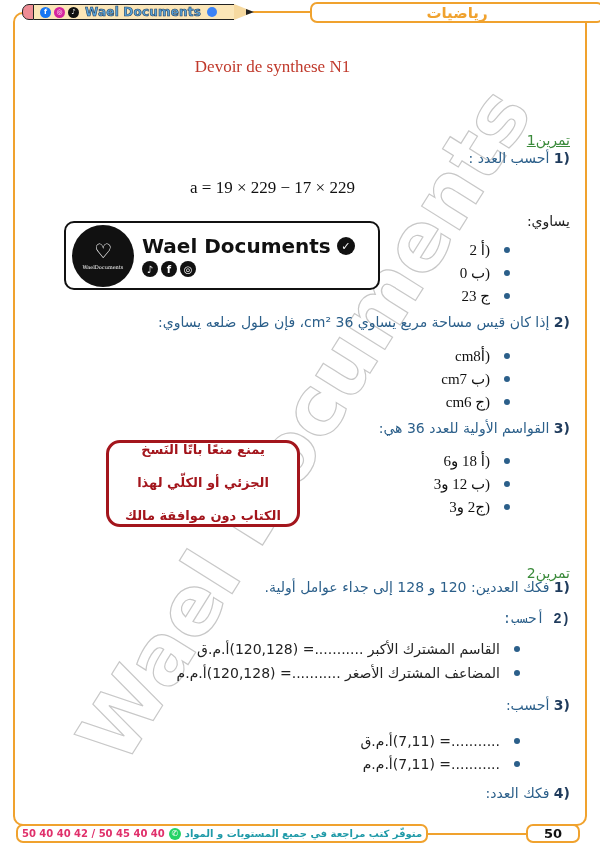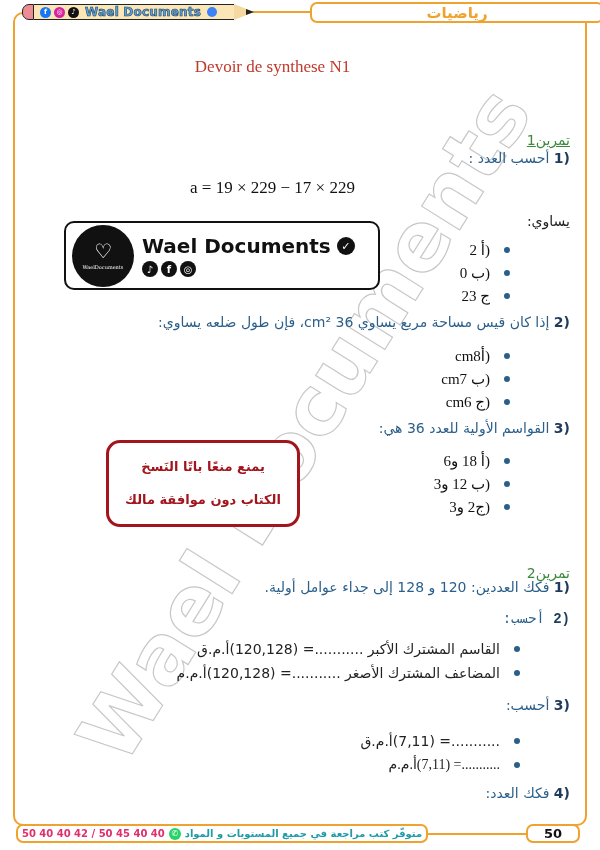--- a/index.html
+++ b/index.html
@@ -232,20 +232,21 @@
     <div class="wael-handle-row">
       <span class="soc-big">♪</span>
       <span class="soc-big">f</span>
       <span class="soc-big">◎</span>
     </div>
   </div>
 </div>
 
 <div class="copyright">
   <div>يمنع منعًا باتًا النَسخ</div>
+  <div>الجزئي أو الكلّي لهذا</div>
   <div>الكتاب  دون موافقة مالك</div>
 </div>
 
 <div class="ex-heading" style="top:549px;margin-top:16px;">تمرين2</div>
 
 <div class="q" style="top:579px;">
   <b>(1</b>
   <span>فكك العددين: 120 و 128 إلى جداء عوامل أولية.</span>
 </div>
 
@@ -265,21 +266,21 @@
 
 <div class="q" style="top:697px;">
   <b>(3</b>
   <span>أحسب:</span>
 </div>
 
 <div class="fill-line" style="top:733px;">
   <span class="bullet"></span>
   <span>...........= (7,11)أ.م.ق</span>
 </div>
-<div class="fill-line" style="top:756px;font-family:Liberation Serif, serif;">
+<div class="fill-line" style="top:756px;">
   <span class="bullet"></span>
   <span>...........= (7,11)أ.م.م</span>
 </div>
 
 <div class="q" style="top:785px;">
   <b>(4</b>
   <span>فكك العدد:</span>
 </div>
 
 <div class="footer-pill">

